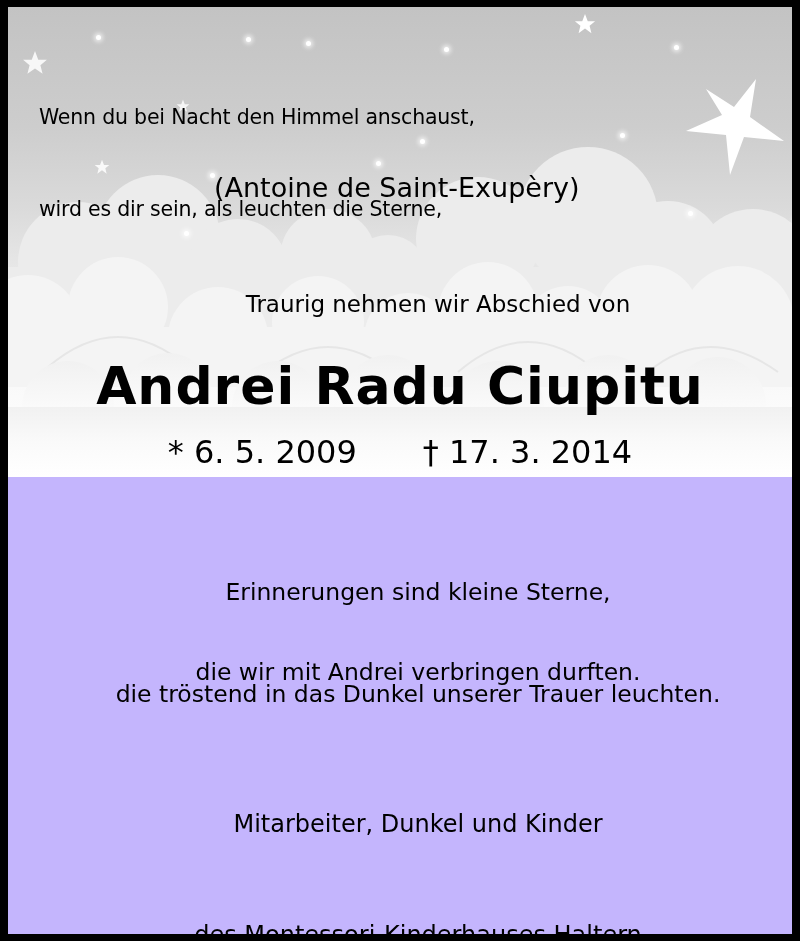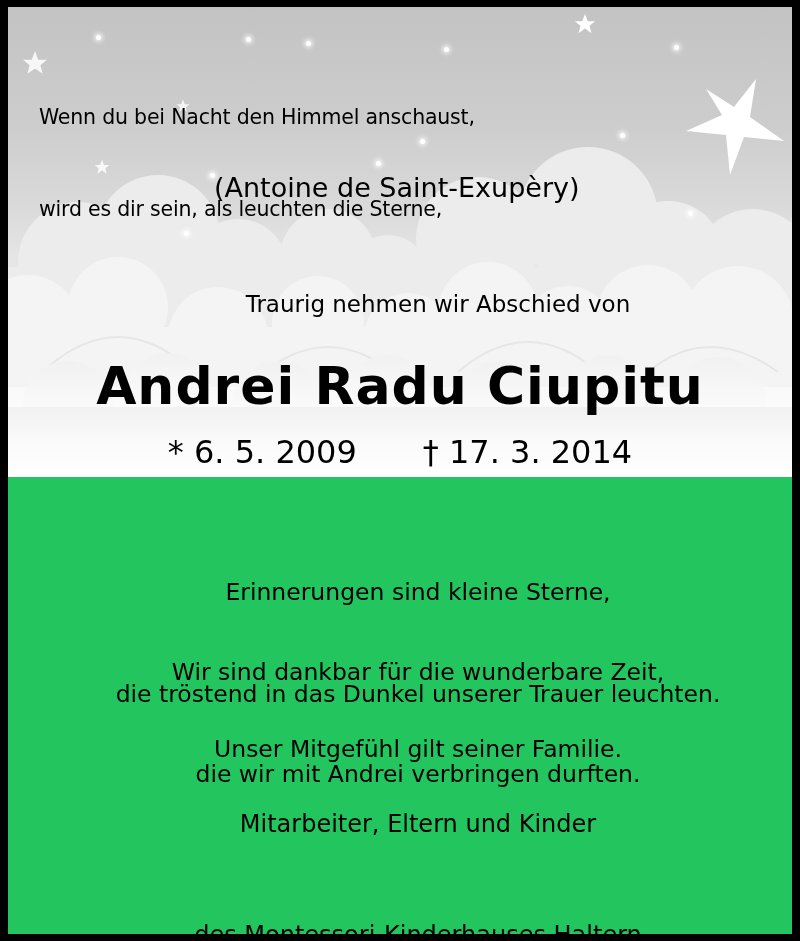--- a/index.html
+++ b/index.html
@@ -5,21 +5,21 @@
     html, body { margin: 0; padding: 0; background: #ffffff; }
     body { width: 800px; height: 941px; overflow: hidden; }
     .card {
       position: relative;
       width: 800px; height: 941px;
       box-sizing: border-box;
       border-top: 7px solid #000;
       border-left: 8px solid #000;
       border-right: 8px solid #000;
       border-bottom: 7px solid #000;
-      background: #22c55e;
+      background: #c4b5fd;
       overflow: hidden;
       font-family: "DejaVu Sans", sans-serif;
       color: #000;
     }
     .sky {
       position: absolute; left: 0; top: 0; width: 100%; height: 470px;
       background: linear-gradient(to bottom, #c3c3c3 0px, #cdcdcd 120px, #dadada 200px, #e9e9e9 270px, #f7f7f7 360px, #ffffff 440px);
     }
     .clouds { position: absolute; left: 0; top: 0; width: 784px; height: 470px; }
     .star-svg { position: absolute; }
@@ -156,28 +156,24 @@
 
     <div class="centered name">Andrei Radu Ciupitu</div>
 
     <div class="centered dates"><span>*</span> <span>6. 5. 2009</span><span class="gap"></span><span>†</span> <span>17. 3. 2014</span></div>
 
     <div class="centered body-block b1">
       <span class="line">Erinnerungen sind kleine Sterne,</span>
       <span class="line">die tröstend in das Dunkel unserer Trauer leuchten.</span>
     </div>
     <div class="centered body-block b2">
-      <span class="line">Wir sind dankbar für die wunderbare Zeit,</span>
       <span class="line">die wir mit Andrei verbringen durften.</span>
-    </div>
-    <div class="centered body-block b3">
-      <span class="line">Unser Mitgefühl gilt seiner Familie.</span>
     </div>
 
     <div class="centered sig">
-      <span class="line">Mitarbeiter, Eltern und Kinder</span>
+      <span class="line">Mitarbeiter, Dunkel und Kinder</span>
       <span class="line">des Montessori-Kinderhauses Haltern</span>
       
       
     </div>
 
   </div>
 </div>
 
 </body></html>

